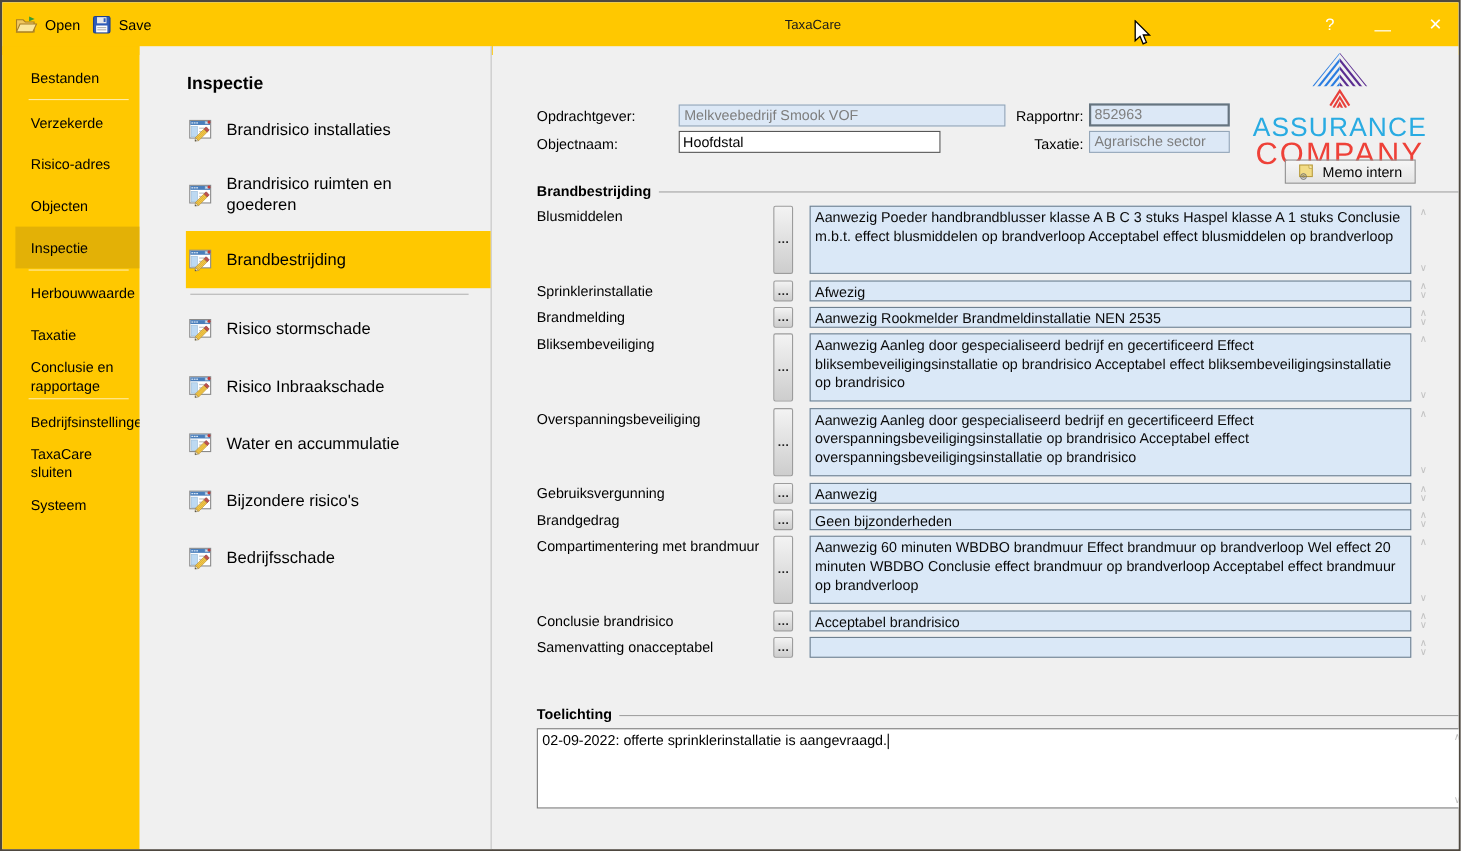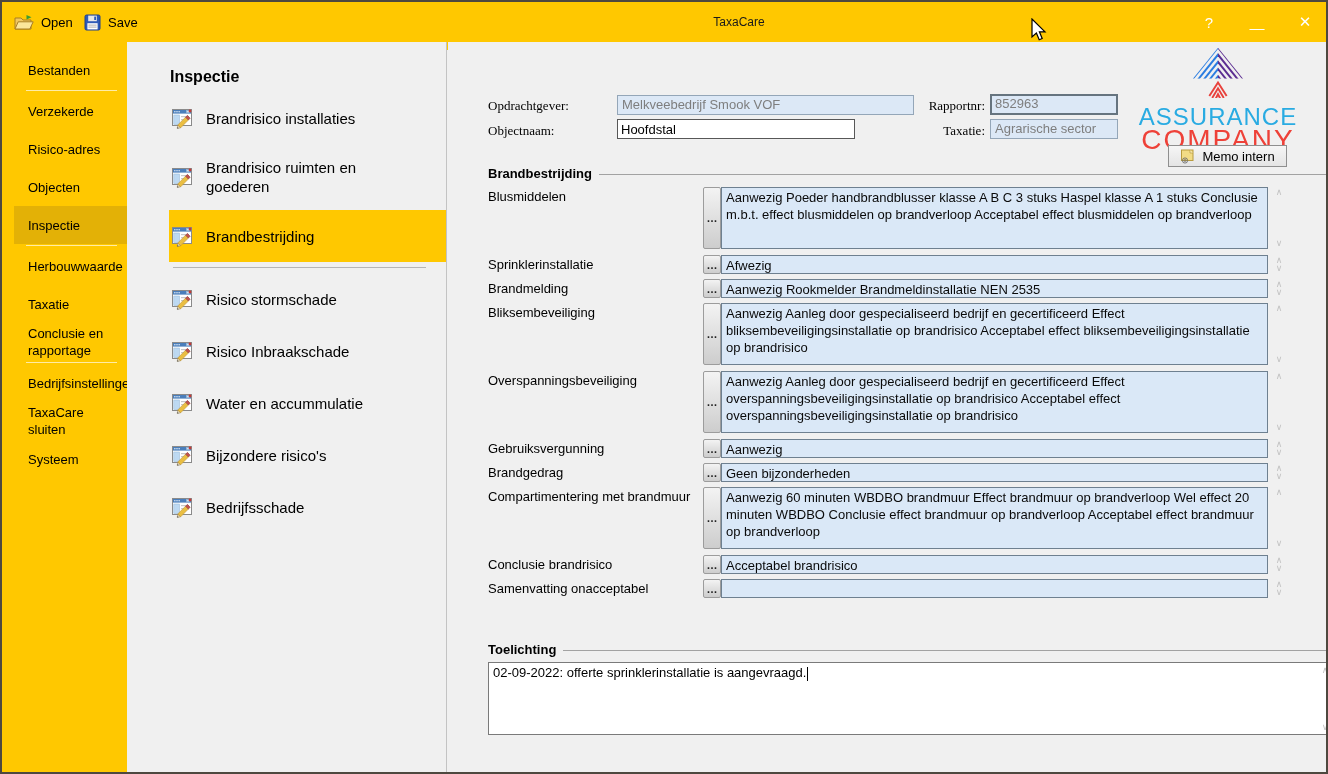--- a/index.html
+++ b/index.html
@@ -33,21 +33,21 @@
   .mid-title { margin:26px 0 6px 43px; font-size:16px; font-weight:bold; }
   .nav-item { display:flex; align-items:center; gap:11px; margin-left:42px;
               padding:14px 4px 14px 2px; cursor:default; }
   .nav-item.selected { background:#FFC800; }
   .nav-label { font-size:15px; line-height:19px; max-width:210px; }
   .nav-divider { height:1px; background:#B5B5B5; margin:5px 20px 5px 46px; }
 
   
   .rightpanel { position:absolute; left:446px; top:40px; right:0; bottom:0; background:#F0F0F0; }
   .abs { position:absolute; }
-  .flabel13 { font-size:13px; color:#000;font-family:Liberation Serif, serif; }
+  .flabel13 { font-size:13px; color:#000; }
   .ro-field { background:#DCE8F6; border:1px solid #94A6B8; color:#7E7E7E; font-size:13px;
               padding:1px 4px; overflow:hidden; white-space:nowrap; }
   .rapport-border { border:2px solid #66747F; padding:0 3px; }
   .txt-input { background:#fff; border:1px solid #575757; font-size:13px; padding:1px 3px;
                font-family:"Liberation Sans", sans-serif; color:#000; }
 
   
   .logo { text-align:center; width:176px; line-height:23px; cursor:default; }
   .logo-line1 { font-size:24px; letter-spacing:1px; }
   .logo-line2 { font-size:28px; letter-spacing:2px; }
@@ -64,21 +64,21 @@
   .gb-line { flex:1; height:1px; background:#A2A2A2; margin-left:7px; margin-top:2px; }
 
   
   .rows { margin-top:6px; }
   .frow { display:flex; align-items:stretch; margin-bottom:5px; }
   .frow.tall { margin-bottom:6px; }
   .flabel { width:215px; font-size:13px; padding-top:2px; }
   .dots { width:18px; background:linear-gradient(#F3F3F3,#CDCDCD); border:1px solid #9C9C9C;
           border-radius:2px; display:flex; align-items:center; justify-content:center;
           font-size:11px; font-weight:bold; color:#222; cursor:default; flex:none; }
-  .fval { width:547px; margin-left:0; background:#DAE8F7; border:1px solid #6E8090;
+  .fval { width:547px; margin-left:15px; background:#DAE8F7; border:1px solid #6E8090;
           font-size:13px; line-height:17px; padding:1px 4px; color:#0a0a0a; }
   .frow.single { height:19px; }
   .frow.single .fval { white-space:nowrap; overflow:hidden; }
   .frow.tall .fval { height:62px; overflow:hidden; }
   .arrows { width:14px; margin-left:4px; display:flex; flex-direction:column;
             color:#C2C2C2; font-size:9px; line-height:7px; align-items:center; cursor:default; }
   .frow.tall .arrows { justify-content:space-between; padding:2px 0; }
   .frow.single .arrows { justify-content:center; gap:1px; }
 
   

